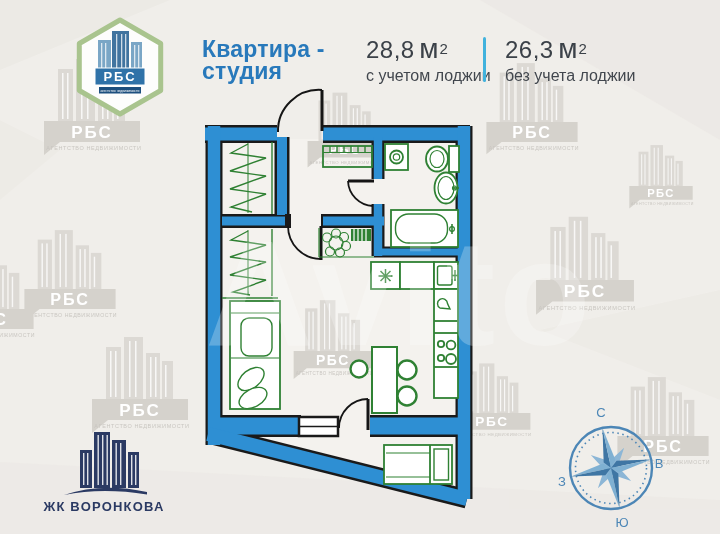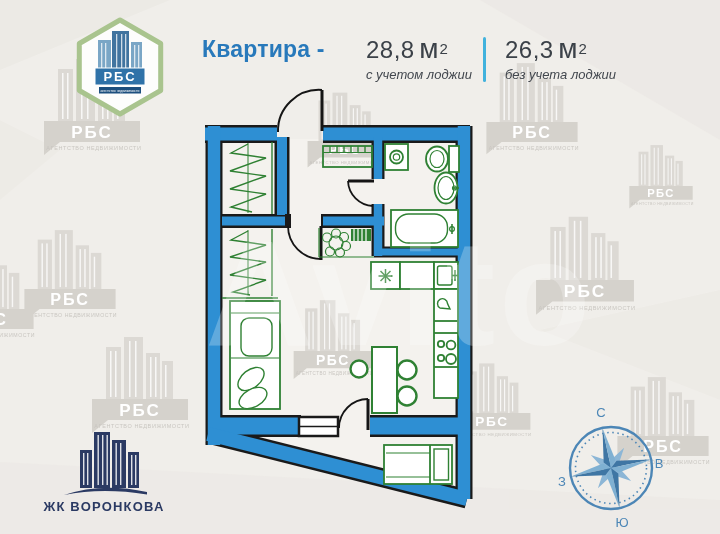--- a/index.html
+++ b/index.html
@@ -11,21 +11,21 @@
   #plan-svg{position:absolute;left:0;top:0;}
   .hdr-title{
     position:absolute;left:202px;top:38px;
     font-size:23px;font-weight:700;line-height:22px;
     color:#2879BB;letter-spacing:.2px;
   }
   .area-block{position:absolute;top:33px;color:#3B4148;}
   .area-block .val{font-size:24px;font-weight:400;letter-spacing:.5px;}
   .area-block .unit{font-size:28px;font-weight:500;}
   .area-block sup{font-size:15px;font-weight:500;position:relative;top:2px;left:1px;}
-  .area-block .cap{font-size:13px;margin-top:2px;color:#42474E;font-style:italic;}
+  .area-block .cap{font-size:16px;margin-top:2px;color:#42474E;}
   #area-with{left:366px;}
   #area-without{left:505px;}
   .vdivider{position:absolute;left:483px;top:37px;width:3px;height:45px;background:#41B2DD;border-radius:2px;}
   text{font-family:"Liberation Sans",sans-serif;}
   .wm-big{font-size:17px;font-weight:700;fill:#ffffff;letter-spacing:2px;}
   .wm-sub{font-size:5.5px;fill:#c9c6c1;letter-spacing:.6px;}
   .compass-lbl{font-size:13px;fill:#4C86B6;}
   .avito{font-size:150px;font-weight:700;fill:#ffffff;opacity:.24;letter-spacing:4px;}
 </style>
 </head>
@@ -334,20 +334,21 @@
         <rect x="135" y="455" width="1.4" height="30"></rect>
       </g>
     </g>
     <path d="M 64 495 Q 102 482 147 492 L 147 494.5 Q 102 487.5 64 495 Z" fill="#2b3a63"></path>
     <text x="104" y="511" text-anchor="middle" font-size="13" font-weight="700" fill="#2b3a63" letter-spacing="1.2">ЖК ВОРОНКОВА</text>
   </g>
 </svg>
 
 <div class="hdr-title">
   <div>Квартира -</div>
+  <div>студия</div>
 </div>
 
 <div id="area-with" class="area-block">
   <span class="val">28,8</span>
   <span class="unit">м</span><sup>2</sup>
   <div class="cap">с учетом лоджии</div>
 </div>
 
 <div class="vdivider"></div>
 

